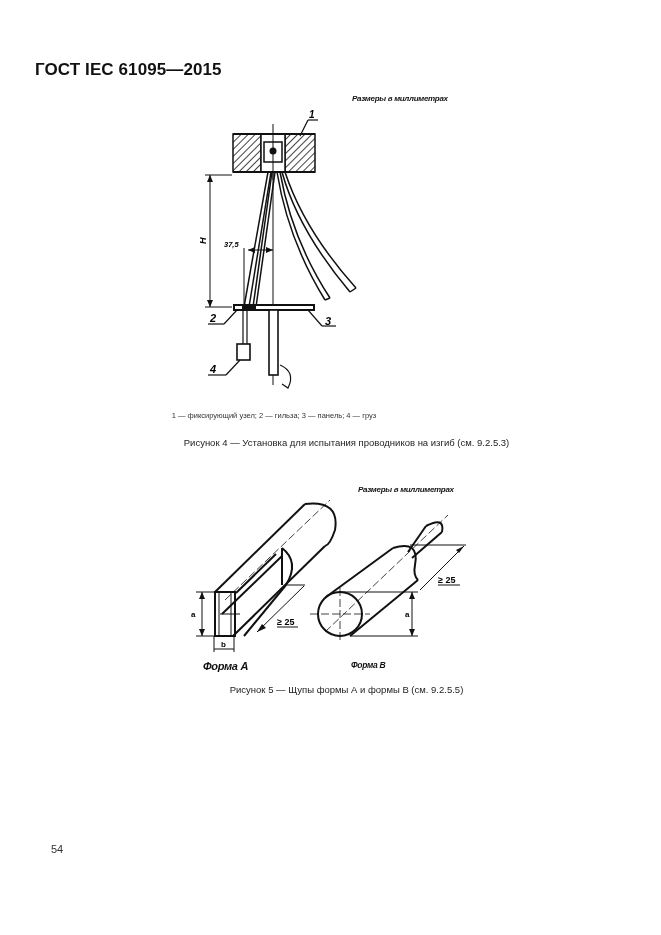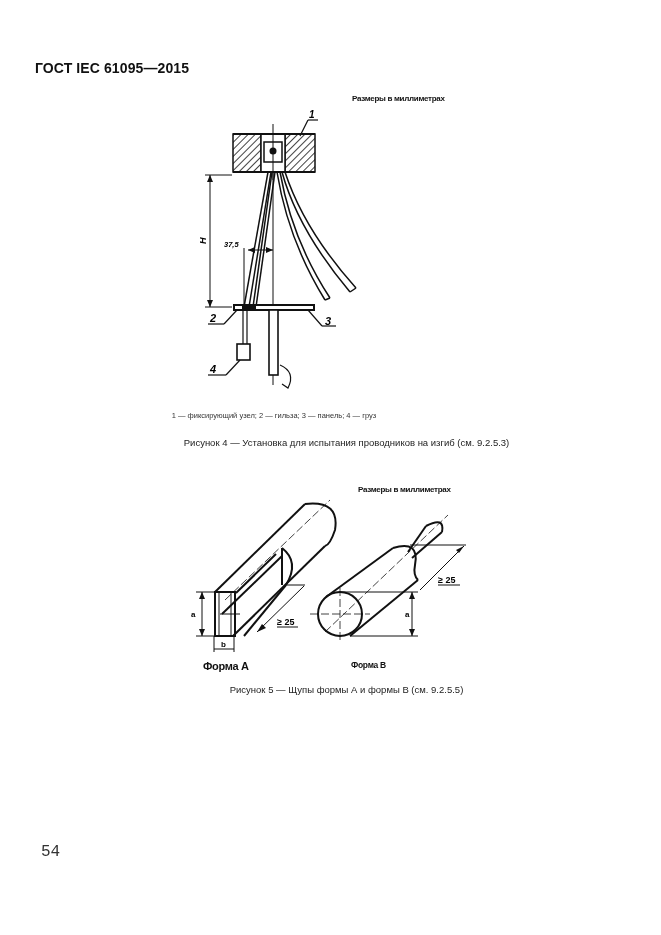--- a/index.html
+++ b/index.html
@@ -1,21 +1,21 @@
 <!DOCTYPE html>
 <html><head>
 <meta charset="utf-8">
 <style>
   html, body { margin: 0; padding: 0; background: #fff; }
   body { width: 661px; height: 935px; position: relative; overflow: hidden; font-family: "Liberation Sans", sans-serif; color: #111; }
-  .header { position: absolute; left: 35px; top: 60px; font-size: 14px; font-weight: bold; letter-spacing: 0.1px; }
-  .units { position: absolute; font-size: 8px; font-weight: bold; letter-spacing: -0.3px; }
+  .header { position: absolute; left: 35px; top: 60px; font-size: 17px; font-weight: bold; letter-spacing: 0.1px; }
+  .units { position: absolute; font-size: 8px; font-weight: bold; letter-spacing: -0.3px; font-style: italic; }
   .legend { position: absolute; left: 0; width: 548px; top: 411px; text-align: center; font-size: 7.5px; color: #333; }
   .caption { position: absolute; left: 16px; width: 661px; text-align: center; font-size: 9.5px; color: #222; }
-  .pagenum { position: absolute; left: 41px; top: 843px; font-size: 16px; color: #333; font-family: Liberation Mono, monospace; }
+  .pagenum { position: absolute; left: 51px; top: 843px; font-size: 11px; color: #333; }
   svg { position: absolute; left: 0; top: 0; }
   .lbl { font-family: "Liberation Sans", sans-serif; font-weight: bold; }
 </style>
 </head>
 <body>
 
 <div class="header">ГОСТ IEC 61095—2015</div>
 
 <div class="units" style="left:352px; top:94px;">Размеры в миллиметрах</div>
 

